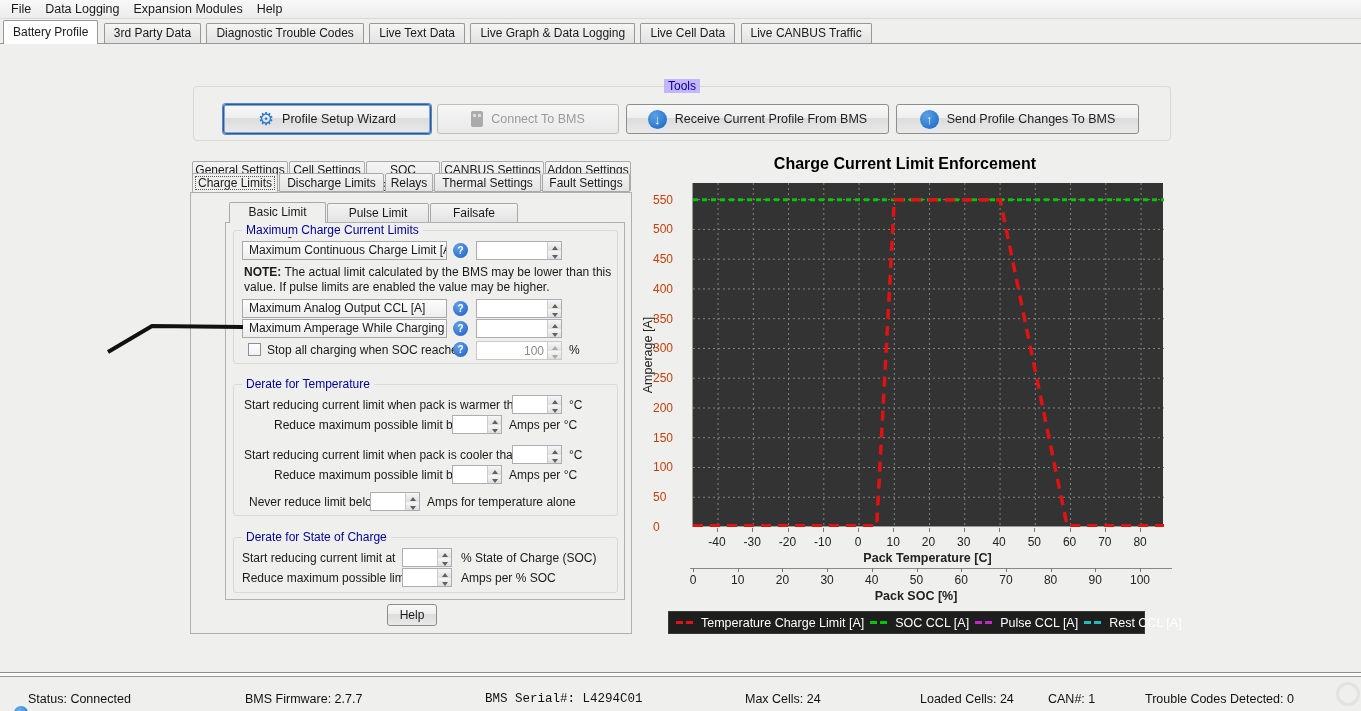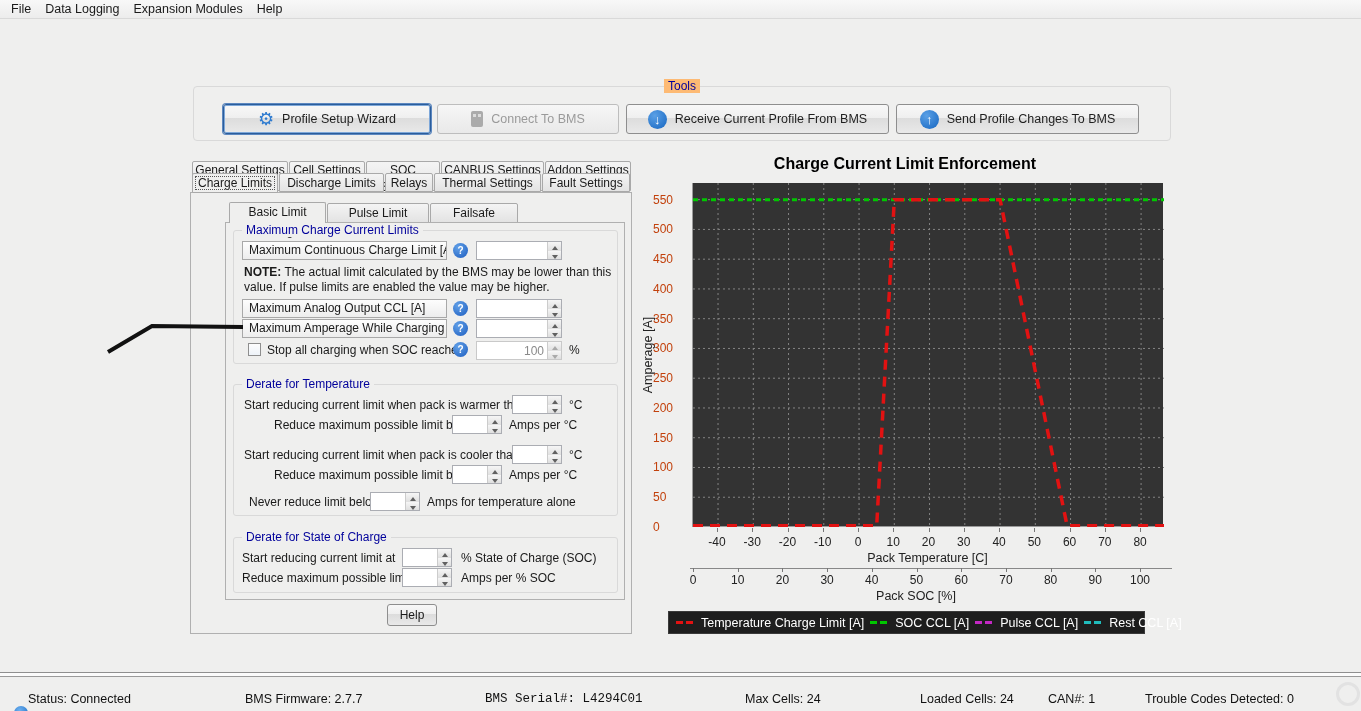--- a/index.html
+++ b/index.html
@@ -18,21 +18,21 @@
   .tabstrip { position:absolute; left:0; top:19px; width:100%; height:25px;
     border-bottom:1px solid #989898; padding-left:3px; }
   .tab { position:relative; display:inline-block; height:20px; line-height:19px;
     margin-top:4px; margin-right:2px; padding:0 9px; font-size:12px;
     border:1px solid #989898; border-bottom:none; border-radius:2px 2px 0 0;
     background: linear-gradient(#f5f5f5,#e2e2e2); vertical-align:bottom; }
   .tab.active { background:#fff; height:24px; margin-top:0; line-height:22px;
     z-index:3; margin-bottom:-1px; }
   
   .groupbox { position:absolute; border:1px solid #d9d9d9; border-radius:4px; }
-  .groupbox > .gb-title { position:absolute; top:-8px; left:8px; background:#fdba74;
+  .groupbox > .gb-title { position:absolute; top:-8px; left:8px; background:#c4b5fd;
     padding:0 4px; color:#00009b; font-size:12px; white-space:nowrap; }
   #tools-box > .gb-title { left:50%; transform:translateX(-50%); }
   .btn { position:absolute; top:17px; height:30px; border:1px solid #8e8e8e;
     border-radius:3px; display:flex; align-items:center; justify-content:center;
     gap:8px; font-size:12.5px; color:#1f1f1f;
     background:linear-gradient(180deg,#f8f8f8 0%,#efefef 45%,#dcdcdc 46%,#e9e9e9 100%); }
   .btn.focused { border:1px solid #2b5d9b; box-shadow:0 0 0 1px #5b87c0, inset 0 0 0 1px #7da7d9; }
   .btn.disabled { color:#9a9a9a; border-color:#bdbdbd;
     background:linear-gradient(180deg,#f6f6f6,#e9e9e9); }
   .gear-glyph { font-size:18px; color:#2e7bd0; line-height:1; }
@@ -91,21 +91,21 @@
   .chart-title { position:absolute; left:650px; top:155px; width:510px; text-align:center;
     font-size:16px; font-weight:bold; color:#000; }
   #chart-plot { position:absolute; left:692px; top:183px; width:471px; height:344px;
     border-left:1px solid #9a9a9a; border-bottom:1px solid #9a9a9a; }
   .ytick { position:absolute; width:32px; font-size:12px; color:#c2410c; }
   .ylab { position:absolute; left:648px; top:355px; transform:translate(-50%,-50%) rotate(-90deg);
     white-space:nowrap; font-size:12.5px; color:#222; }
   .xtick { position:absolute; width:34px; margin-left:-17px; text-align:center;
     font-size:12px; color:#222; }
   .tickmark { position:absolute; width:1px; height:4px; background:#777; }
-  .axis-label { position:absolute; text-align:center; font-size:12.5px; color:#222; }
+  .axis-label { position:absolute; text-align:center; font-size:12.5px; color:#222;font-weight:bold; }
   #soc-axis { position:absolute; left:690px; top:568px; width:482px; border-top:1px solid #888; }
   
   #legend { position:absolute; left:668px; top:611px; width:477px; height:23px;
     background:#1e1e1e; border:1px solid #3a3a3a; display:flex; align-items:center;
     padding:8px 7px; color:#fff; font-size:12.5px; white-space:nowrap; }
   .leg-item { display:flex; align-items:center; margin-right:6px; }
   .leg-sw { display:flex; align-items:center; margin-right:5px; }
   .leg-dash { width:7px; height:3px; display:inline-block; margin-right:3px; }
   
   #content-divider { position:absolute; left:0; top:672px; width:100%; height:5px;
@@ -128,20 +128,29 @@
 
 <div id="app">
 
   <div class="menubar">
     <span class="menu-item">File</span>
     <span class="menu-item">Data Logging</span>
     <span class="menu-item">Expansion Modules</span>
     <span class="menu-item">Help</span>
   </div>
 
+  <div class="tabstrip">
+    <span class="tab active">Battery Profile</span>
+    <span class="tab">3rd Party Data</span>
+    <span class="tab">Diagnostic Trouble Codes</span>
+    <span class="tab">Live Text Data</span>
+    <span class="tab">Live Graph &amp; Data Logging</span>
+    <span class="tab">Live Cell Data</span>
+    <span class="tab">Live CANBUS Traffic</span>
+  </div>
 
   <div class="groupbox" id="tools-box" style="left:193px; top:86px; width:978px; height:55px;">
     <span class="gb-title">Tools</span>
     <div class="btn focused" style="left:29px; width:208px;">
       <span class="gear-glyph">⚙</span>
       <span>Profile Setup Wizard</span>
     </div>
     <div class="btn disabled" style="left:243px; width:182px;">
       <span class="usb-shape"></span>
       <span>Connect To BMS</span>

